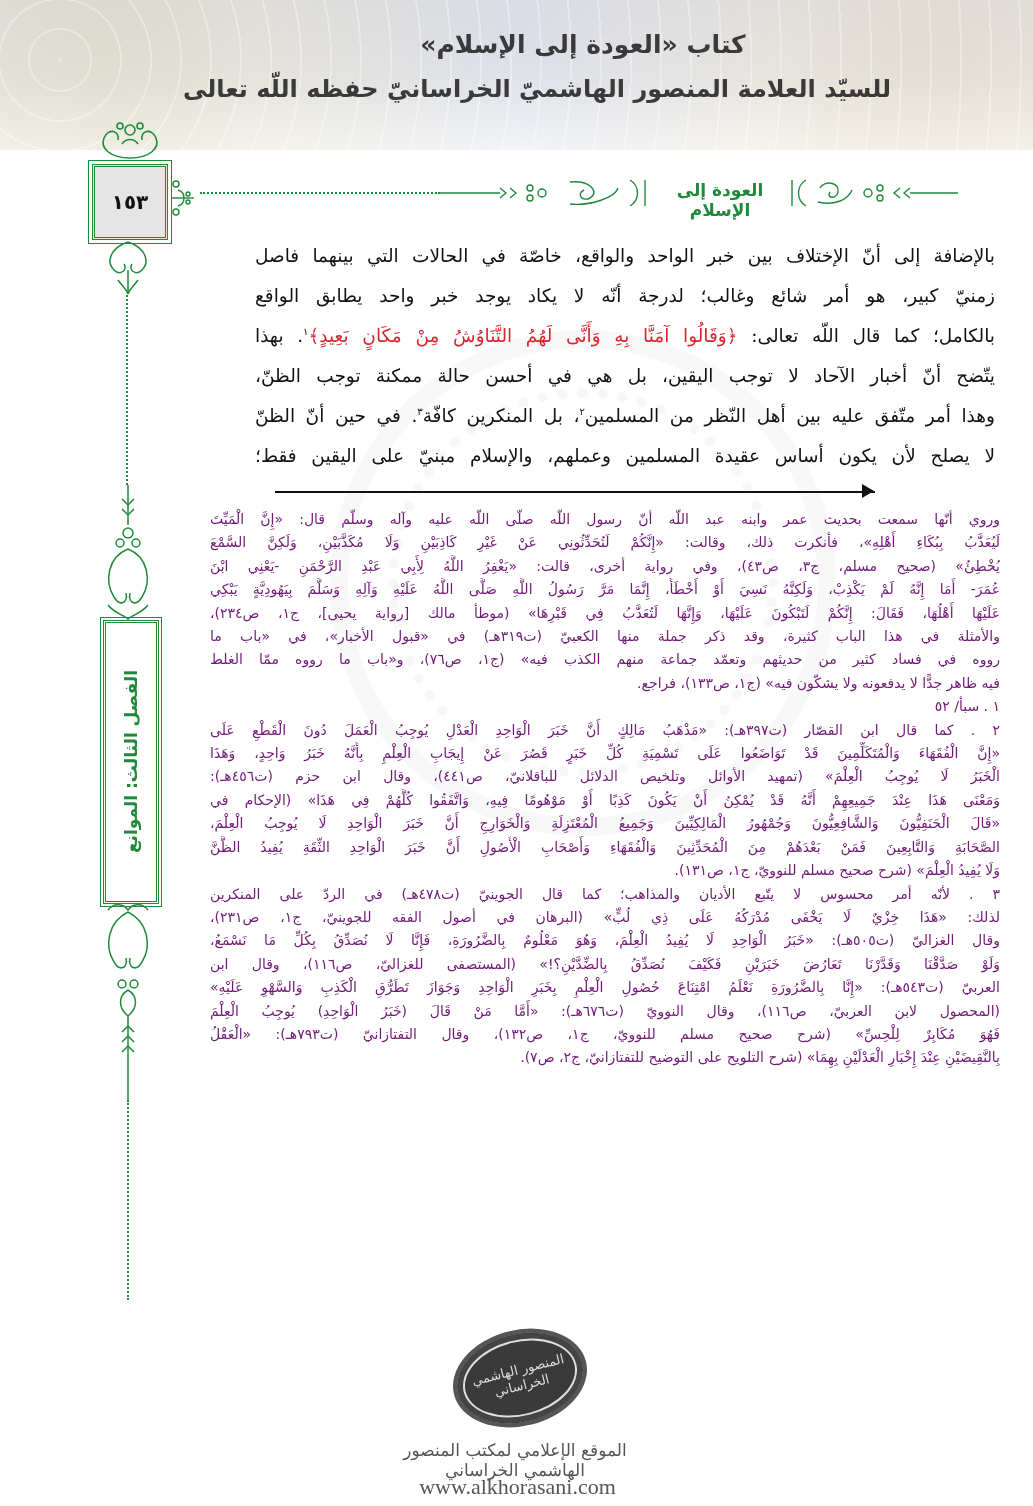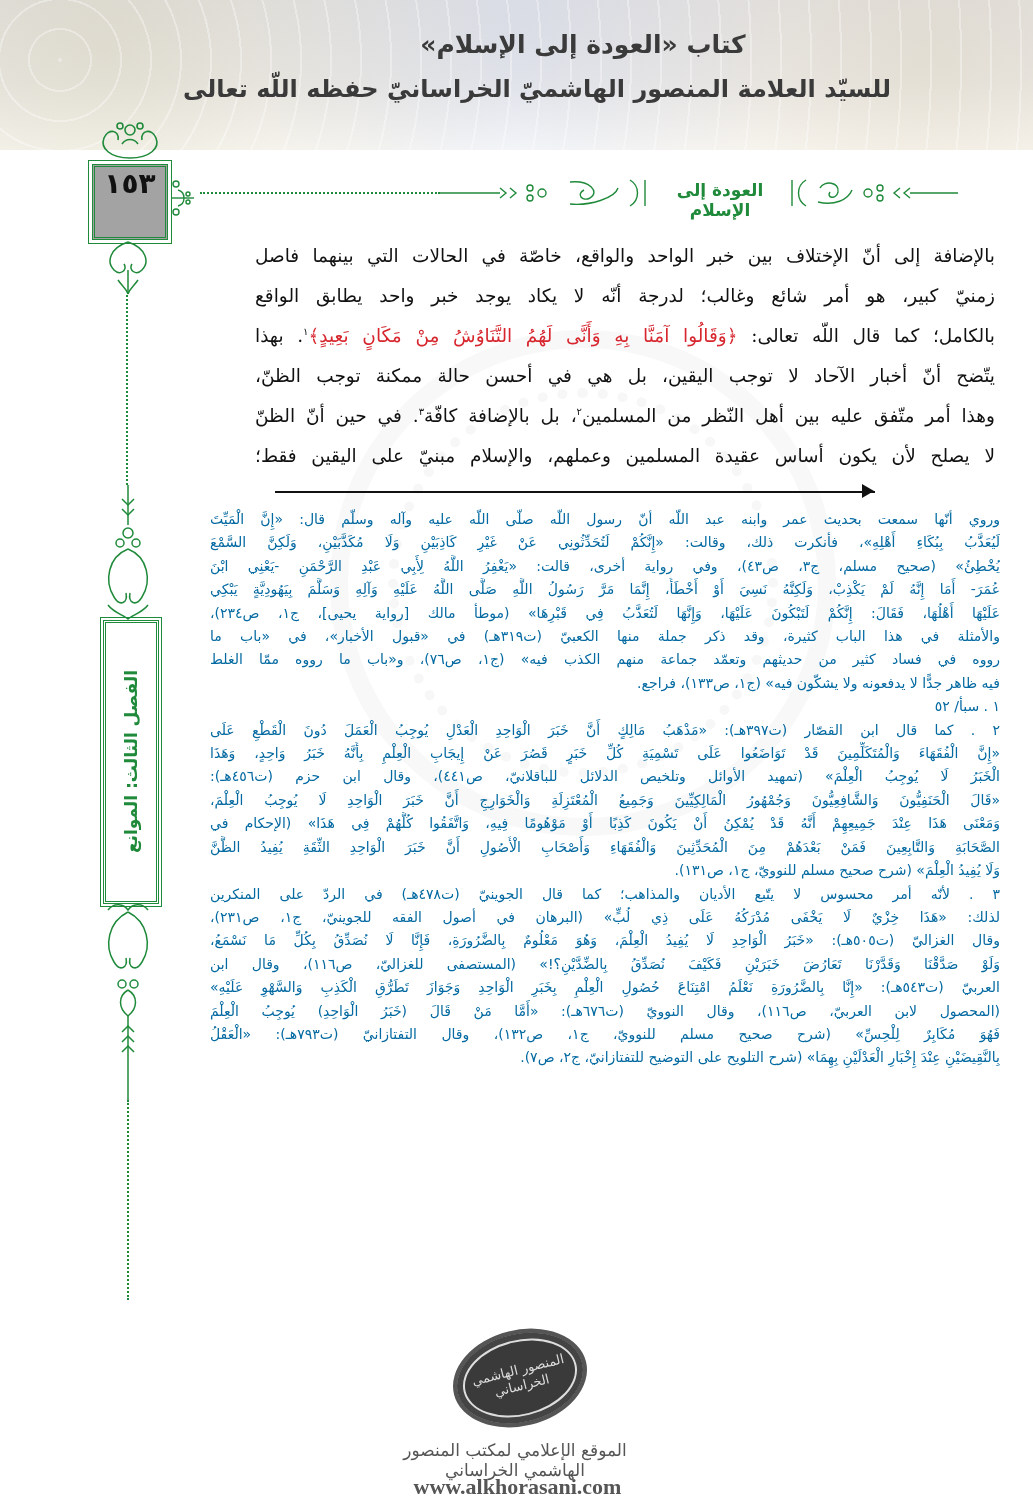--- a/index.html
+++ b/index.html
@@ -33,22 +33,22 @@
     direction: rtl; font-family: "DejaVu Sans", sans-serif; font-weight: bold;
     font-size: 24px; color: #3a3a3a; z-index: 2;
   }
   
   .ornament-top {
     position: absolute; left: 90px; top: 120px; width: 80px; height: 40px;
   }
   .page-number-box {
     position: absolute; left: 92px; top: 164px; width: 70px; height: 70px;
     border: 3px double #1f8a3a; outline: 1px solid #1f8a3a; outline-offset: 3px;
-    background: #a3a3a3; display: flex; justify-content: center;
-    font-family: "DejaVu Sans", sans-serif; font-weight: bold; font-size: 28px; color: #111;
+    background: #e5e5e5; display: flex; align-items: center; justify-content: center;
+    font-family: "DejaVu Sans", sans-serif; font-weight: bold; font-size: 20px; color: #111;
   }
   .ornament-side {
     position: absolute; left: 170px; top: 178px; width: 26px; height: 40px;
   }
   .vertical-dots-top {
     position: absolute; left: 126px; top: 295px; width: 0; height: 190px;
     border-left: 2px dotted #1f8a3a;
   }
   .ornament-mid {
     position: absolute; left: 100px; top: 485px; width: 56px; height: 135px;
@@ -105,41 +105,41 @@
   .footnote-rule {
     position: absolute; left: 275px; top: 491px; width: 600px; height: 0;
     border-top: 2px solid #111;
   }
   .footnote-arrow {
     position: absolute; left: 862px; top: 484px; width: 0; height: 0;
     border-top: 7px solid transparent; border-bottom: 7px solid transparent; border-left: 12px solid #111;
   }
   .footnotes {
     position: absolute; left: 210px; top: 508px; width: 790px;
-    direction: rtl; font-family: "DejaVu Sans", sans-serif; font-size: 14px; line-height: 23.4px; color: #0369a1;
+    direction: rtl; font-family: "DejaVu Sans", sans-serif; font-size: 14px; line-height: 23.4px; color: #701a75;
   }
   .footnotes .fl { display: block; white-space: nowrap; overflow: hidden; text-align: justify; text-align-last: justify; }
   .footnotes .fl.last { text-align-last: right; }
   
   .seal {
     position: absolute; left: 452px; top: 1330px; width: 128px; height: 88px; border-radius: 50%;
     background: #3a3a3a; border: 4px solid #555; transform: rotate(-14deg);
     box-shadow: inset 0 0 0 6px #444, inset 0 0 0 8px #ddd, inset 0 0 0 12px #3a3a3a;
     display: flex; align-items: center; justify-content: center;
   }
   .seal-text {
     color: #ddd; direction: rtl; font-family: "DejaVu Serif", serif; font-size: 13px; text-align: center; line-height: 16px;
   }
   .site-calligraphy {
     position: absolute; left: 380px; top: 1440px; width: 270px; text-align: center; direction: rtl;
     font-family: "DejaVu Serif", serif; font-size: 17px; color: #555; letter-spacing: 1px;
   }
   .site-url {
     position: absolute; left: 385px; top: 1474px; width: 265px; text-align: center;
-    font-family: "Liberation Serif", serif; font-weight: bold; font-size: 22px; color: #555;
+    font-family: "Liberation Serif", serif; font-weight: normal; font-size: 22px; color: #555;
   }
 </style>
 </head>
 <body>
 
 <div class="header-band"></div>
 <div class="book-title">كتاب «العودة إلى الإسلام»</div>
 <div class="book-author">للسيّد العلامة المنصور الهاشميّ الخراسانيّ حفظه اللّه تعالى</div>
 
 <div class="watermark"></div>
@@ -240,42 +240,42 @@
         <path d="M120 15 H168"></path>
     </g>
   </svg>
 </div>
 
 <div class="main-text">
   <span class="line">بالإضافة إلى أنّ الإختلاف بين خبر الواحد والواقع، خاصّة في الحالات التي بينهما فاصل</span>
   <span class="line">زمنيّ كبير، هو أمر شائع وغالب؛ لدرجة أنّه لا يكاد يوجد خبر واحد يطابق الواقع</span>
   <span class="line"><span>بالكامل؛ كما قال اللّه تعالى: </span><span class="quran">﴿وَقَالُوا آمَنَّا بِهِ وَأَنَّى لَهُمُ التَّنَاوُشُ مِنْ مَكَانٍ بَعِيدٍ﴾</span><sup>١</sup><span>. بهذا</span></span>
   <span class="line">يتّضح أنّ أخبار الآحاد لا توجب اليقين، بل هي في أحسن حالة ممكنة توجب الظنّ،</span>
-  <span class="line"><span>وهذا أمر متّفق عليه بين أهل النّظر من المسلمين</span><sup>٢</sup><span>، بل بالإضافة كافّة</span><sup>٣</sup><span>. في حين أنّ الظنّ</span></span>
+  <span class="line"><span>وهذا أمر متّفق عليه بين أهل النّظر من المسلمين</span><sup>٢</sup><span>، بل المنكرين كافّة</span><sup>٣</sup><span>. في حين أنّ الظنّ</span></span>
   <span class="line">لا يصلح لأن يكون أساس عقيدة المسلمين وعملهم، والإسلام مبنيّ على اليقين فقط؛</span>
 </div>
 
 <div class="footnote-rule"></div>
 <div class="footnote-arrow"></div>
 
 <div class="footnotes">
   <span class="fl">وروي أنّها سمعت بحديث عمر وابنه عبد اللّه أنّ رسول اللّه صلّى اللّه عليه وآله وسلّم قال: «إِنَّ الْمَيِّتَ</span>
   <span class="fl">لَيُعَذَّبُ بِبُكَاءِ أَهْلِهِ»، فأنكرت ذلك، وقالت: «إِنَّكُمْ لَتُحَدِّثُونِي عَنْ غَيْرِ كَاذِبَيْنِ وَلَا مُكَذَّبَيْنِ، وَلَكِنَّ السَّمْعَ</span>
   <span class="fl">يُخْطِئُ» (صحيح مسلم، ج٣، ص٤٣)، وفي رواية أخرى، قالت: «يَغْفِرُ اللَّهُ لِأَبِي عَبْدِ الرَّحْمَنِ -يَعْنِي ابْنَ</span>
   <span class="fl">عُمَرَ- أَمَا إِنَّهُ لَمْ يَكْذِبْ، وَلَكِنَّهُ نَسِيَ أَوْ أَخْطَأَ، إِنَّمَا مَرَّ رَسُولُ اللَّهِ صَلَّى اللَّهُ عَلَيْهِ وَآلِهِ وَسَلَّمَ بِيَهُودِيَّةٍ يَبْكِي</span>
   <span class="fl">عَلَيْهَا أَهْلُهَا، فَقَالَ: إِنَّكُمْ لَتَبْكُونَ عَلَيْهَا، وَإِنَّهَا لَتُعَذَّبُ فِي قَبْرِهَا» (موطأ مالك [رواية يحيى]، ج١، ص٢٣٤)،</span>
   <span class="fl">والأمثلة في هذا الباب كثيرة، وقد ذكر جملة منها الكعبيّ (ت٣١٩هـ) في «قبول الأخبار»، في «باب ما</span>
   <span class="fl">رووه في فساد كثير من حديثهم وتعمّد جماعة منهم الكذب فيه» (ج١، ص٧٦)، و«باب ما رووه ممّا الغلط</span>
   <span class="fl last">فيه ظاهر جدًّا لا يدفعونه ولا يشكّون فيه» (ج١، ص١٣٣)، فراجع.</span>
   <span class="fl last">١ . سبأ/ ٥٢</span>
   <span class="fl">٢ . كما قال ابن القصّار (ت٣٩٧هـ): «مَذْهَبُ مَالِكٍ أَنَّ خَبَرَ الْوَاحِدِ الْعَدْلِ يُوجِبُ الْعَمَلَ دُونَ الْقَطْعِ عَلَى</span>
   <span class="fl">«إِنَّ الْفُقَهَاءَ وَالْمُتَكَلِّمِينَ قَدْ تَوَاضَعُوا عَلَى تَسْمِيَةِ كُلِّ خَبَرٍ قَصُرَ عَنْ إِيجَابِ الْعِلْمِ بِأَنَّهُ خَبَرُ وَاحِدٍ، وَهَذَا</span>
   <span class="fl">الْخَبَرُ لَا يُوجِبُ الْعِلْمَ» (تمهيد الأوائل وتلخيص الدلائل للباقلانيّ، ص٤٤١)، وقال ابن حزم (ت٤٥٦هـ):</span>
+  <span class="fl">وَمَعْنَى هَذَا عِنْدَ جَمِيعِهِمْ أَنَّهُ قَدْ يُمْكِنُ أَنْ يَكُونَ كَذِبًا أَوْ مَوْهُومًا فِيهِ، وَاتَّفَقُوا كُلُّهُمْ فِي هَذَا» (الإحكام في</span>
   <span class="fl">«قَالَ الْحَنَفِيُّونَ وَالشَّافِعِيُّونَ وَجُمْهُورُ الْمَالِكِيِّينَ وَجَمِيعُ الْمُعْتَزِلَةِ وَالْخَوَارِجِ أَنَّ خَبَرَ الْوَاحِدِ لَا يُوجِبُ الْعِلْمَ،</span>
-  <span class="fl">وَمَعْنَى هَذَا عِنْدَ جَمِيعِهِمْ أَنَّهُ قَدْ يُمْكِنُ أَنْ يَكُونَ كَذِبًا أَوْ مَوْهُومًا فِيهِ، وَاتَّفَقُوا كُلُّهُمْ فِي هَذَا» (الإحكام في</span>
   <span class="fl">الصَّحَابَةِ وَالتَّابِعِينَ فَمَنْ بَعْدَهُمْ مِنَ الْمُحَدِّثِينَ وَالْفُقَهَاءِ وَأَصْحَابِ الْأُصُولِ أَنَّ خَبَرَ الْوَاحِدِ الثِّقَةِ يُفِيدُ الظَّنَّ</span>
   <span class="fl last">وَلَا يُفِيدُ الْعِلْمَ» (شرح صحيح مسلم للنوويّ، ج١، ص١٣١).</span>
   <span class="fl">٣ . لأنّه أمر محسوس لا يتّبع الأديان والمذاهب؛ كما قال الجوينيّ (ت٤٧٨هـ) في الردّ على المنكرين</span>
   <span class="fl">لذلك: «هَذَا خِزْيٌ لَا يَخْفَى مُدْرَكُهُ عَلَى ذِي لُبٍّ» (البرهان في أصول الفقه للجوينيّ، ج١، ص٢٣١)،</span>
   <span class="fl">وقال الغزاليّ (ت٥٠٥هـ): «خَبَرُ الْوَاحِدِ لَا يُفِيدُ الْعِلْمَ، وَهُوَ مَعْلُومٌ بِالضَّرُورَةِ، فَإِنَّا لَا نُصَدِّقُ بِكُلِّ مَا نَسْمَعُ،</span>
   <span class="fl">وَلَوْ صَدَّقْنَا وَقَدَّرْنَا تَعَارُضَ خَبَرَيْنِ فَكَيْفَ نُصَدِّقُ بِالضِّدَّيْنِ؟!» (المستصفى للغزاليّ، ص١١٦)، وقال ابن</span>
   <span class="fl">العربيّ (ت٥٤٣هـ): «إِنَّا بِالضَّرُورَةِ نَعْلَمُ امْتِنَاعَ حُصُولِ الْعِلْمِ بِخَبَرِ الْوَاحِدِ وَجَوَازَ تَطَرُّقِ الْكَذِبِ وَالسَّهْوِ عَلَيْهِ»</span>
   <span class="fl">(المحصول لابن العربيّ، ص١١٦)، وقال النوويّ (ت٦٧٦هـ): «أَمَّا مَنْ قَالَ (خَبَرُ الْوَاحِدِ) يُوجِبُ الْعِلْمَ</span>
   <span class="fl">فَهُوَ مُكَابِرٌ لِلْحِسِّ» (شرح صحيح مسلم للنوويّ، ج١، ص١٣٢)، وقال التفتازانيّ (ت٧٩٣هـ): «الْعَقْلُ</span>
   <span class="fl last">بِالنَّقِيضَيْنِ عِنْدَ إِخْبَارِ الْعَدْلَيْنِ بِهِمَا» (شرح التلويح على التوضيح للتفتازانيّ، ج٢، ص٧).</span>

